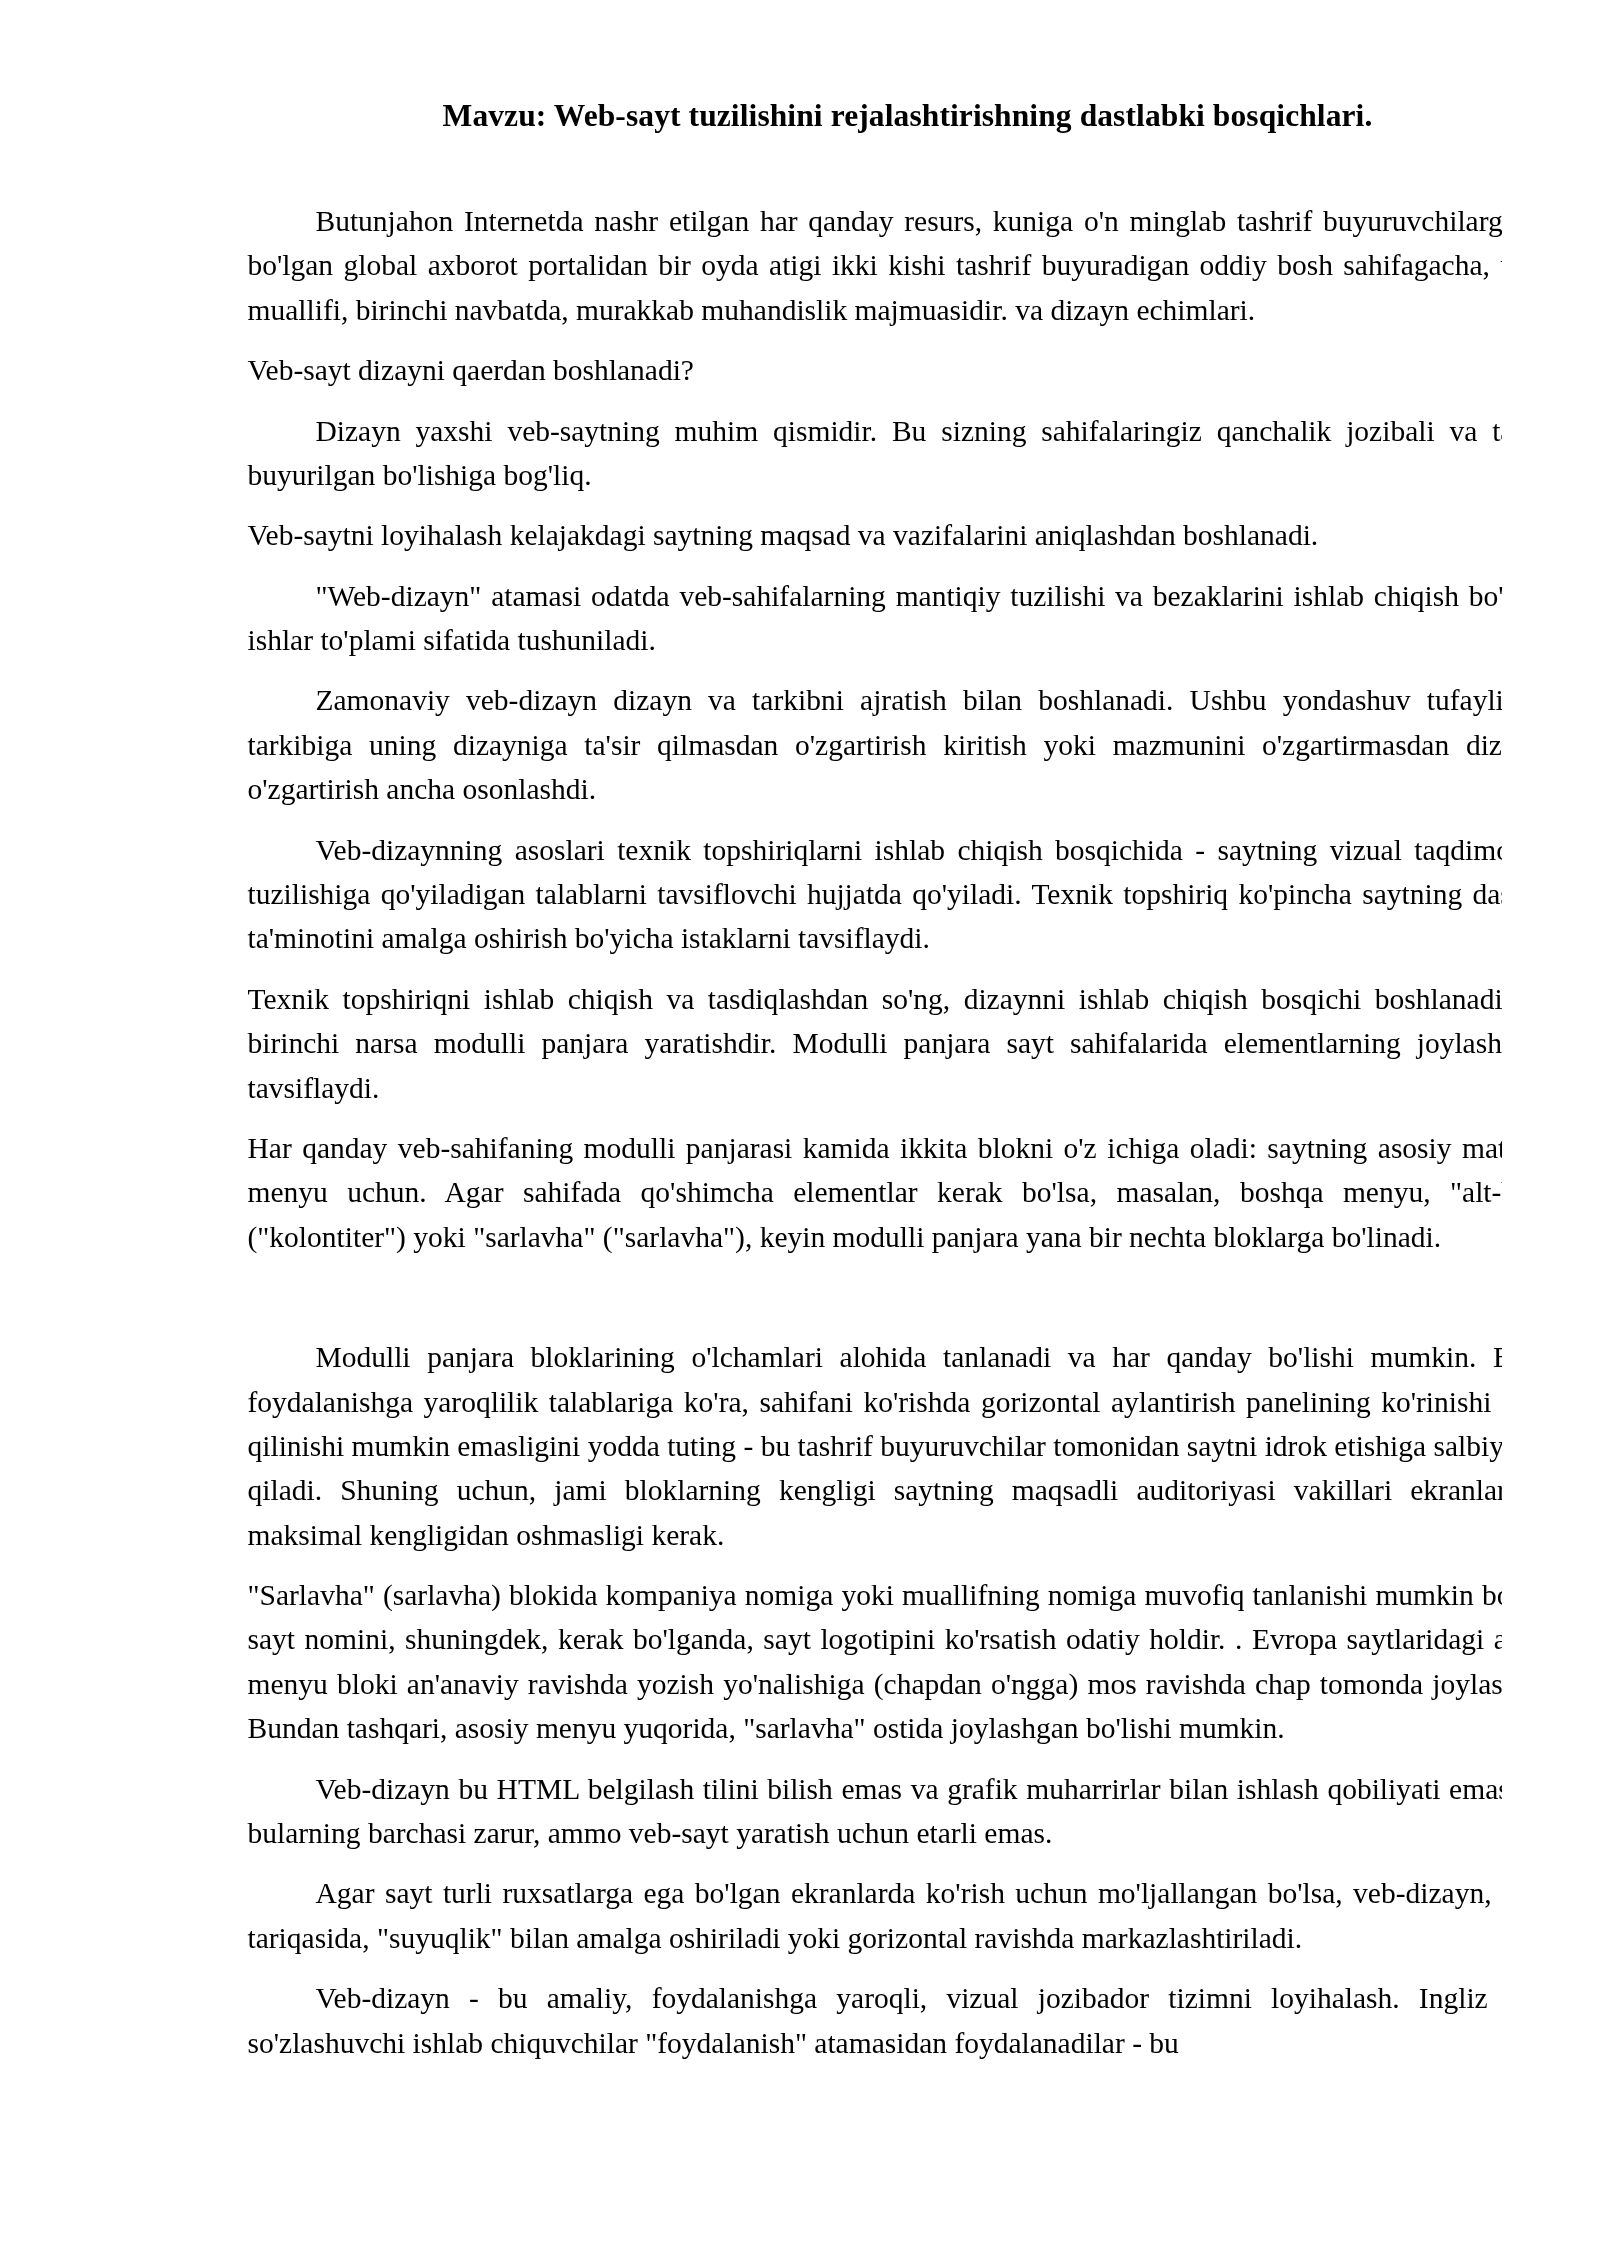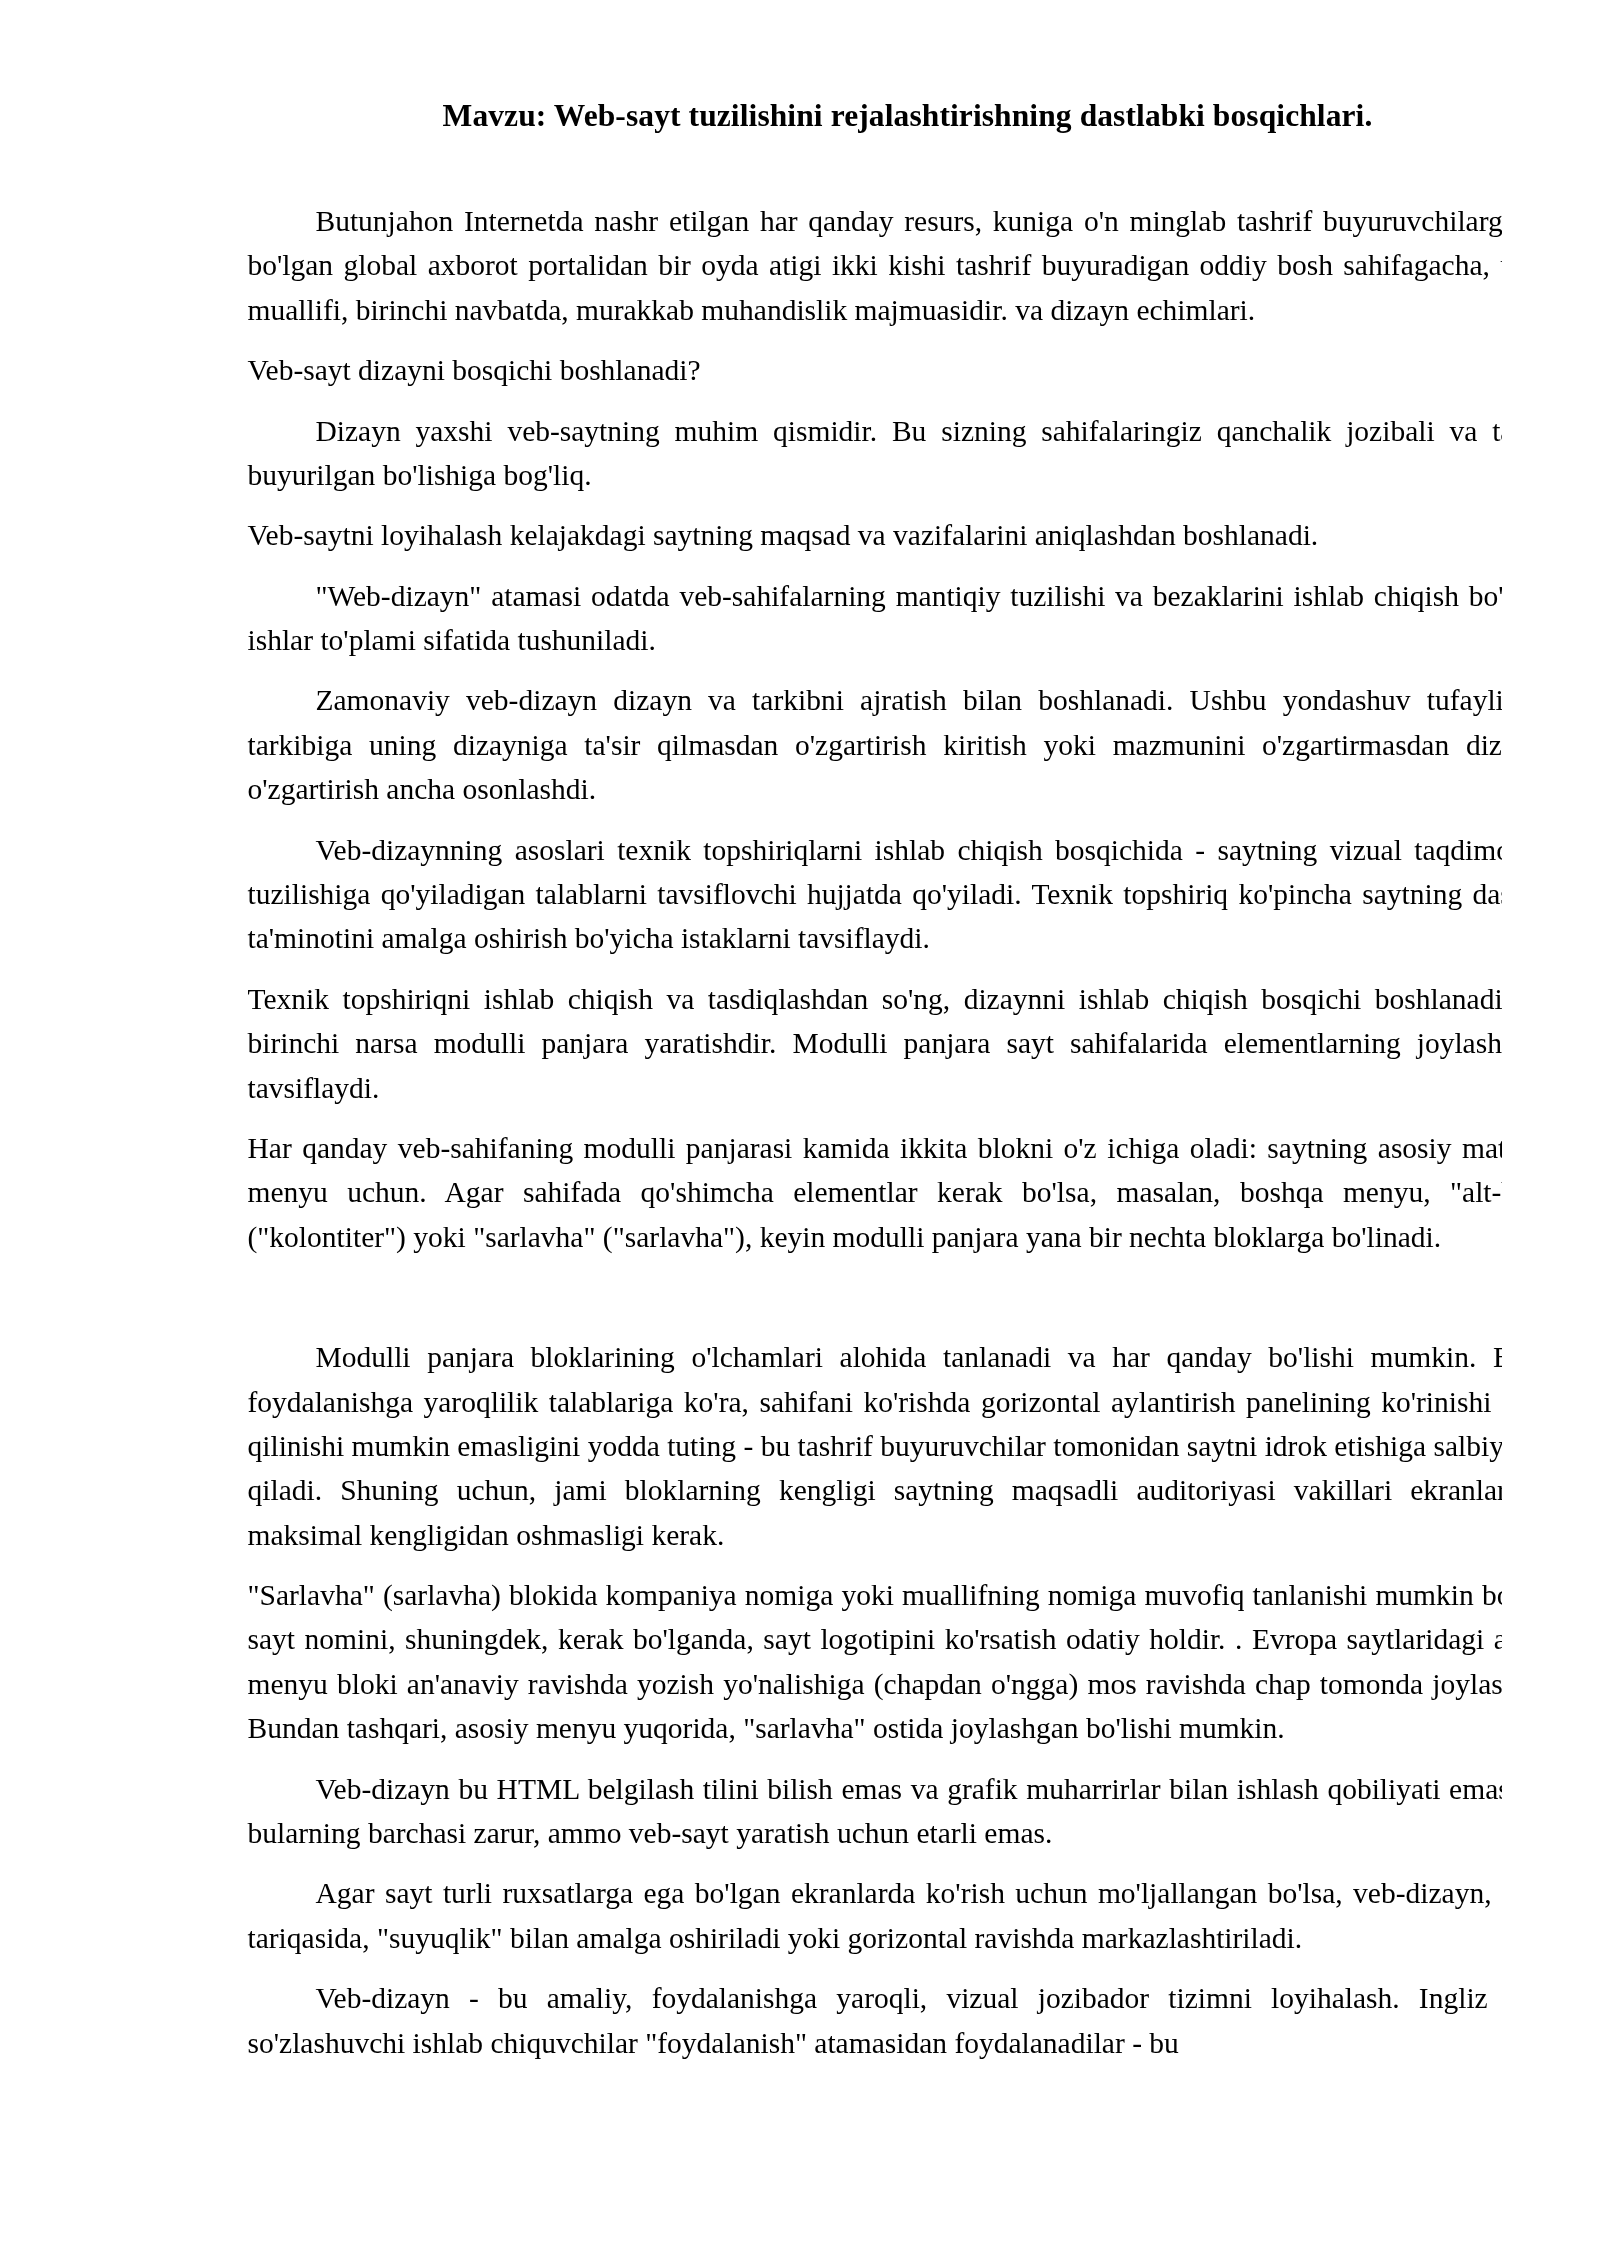--- a/index.html
+++ b/index.html
@@ -60,21 +60,21 @@
 <body>
 
 <div class="page">
   <div class="content">
 
     <h1 class="doc-title">Mavzu:  Web-sayt tuzilishini rejalashtirishning dastlabki bosqichlari.</h1>
 
     <div class="spacer-after-title"></div>
 
     <p class="para indent">Butunjahon Internetda nashr etilgan har qanday resurs, kuniga o'n minglab tashrif buyuruvchilarga ega bo'lgan global axborot portalidan bir oyda atigi ikki kishi tashrif buyuradigan oddiy bosh sahifagacha, uning muallifi, birinchi navbatda, murakkab muhandislik majmuasidir. va dizayn echimlari.</p>
-    <p class="para noindent">Veb-sayt dizayni bosqichi boshlanadi?</p>
+    <p class="para noindent">Veb-sayt dizayni qaerdan boshlanadi?</p>
     <p class="para indent">Dizayn yaxshi veb-saytning muhim qismidir. Bu sizning sahifalaringiz qanchalik jozibali va tashrif buyurilgan bo'lishiga bog'liq.</p>
     <p class="para noindent">Veb-saytni loyihalash kelajakdagi saytning maqsad va vazifalarini aniqlashdan boshlanadi.</p>
     <p class="para indent">"Web-dizayn" atamasi odatda veb-sahifalarning mantiqiy tuzilishi va bezaklarini ishlab chiqish bo'yicha ishlar to'plami sifatida tushuniladi.</p>
     <p class="para indent">Zamonaviy veb-dizayn dizayn va tarkibni ajratish bilan boshlanadi. Ushbu yondashuv tufayli sayt tarkibiga uning dizayniga ta'sir qilmasdan o'zgartirish kiritish yoki mazmunini o'zgartirmasdan dizaynni o'zgartirish ancha osonlashdi.</p>
     <p class="para indent">Veb-dizaynning asoslari texnik topshiriqlarni ishlab chiqish bosqichida - saytning vizual taqdimoti va tuzilishiga qo'yiladigan talablarni tavsiflovchi hujjatda qo'yiladi. Texnik topshiriq ko'pincha saytning dasturiy ta'minotini amalga oshirish bo'yicha istaklarni tavsiflaydi.</p>
     <p class="para noindent">Texnik topshiriqni ishlab chiqish va tasdiqlashdan so'ng, dizaynni ishlab chiqish bosqichi boshlanadi . Va birinchi narsa modulli panjara yaratishdir. Modulli panjara sayt sahifalarida elementlarning joylashishini tavsiflaydi.</p>
     <p class="para noindent">Har qanday veb-sahifaning modulli panjarasi kamida ikkita blokni o'z ichiga oladi: saytning asosiy matni va menyu uchun. Agar sahifada qo'shimcha elementlar kerak bo'lsa, masalan, boshqa menyu, "alt-bilgi" ("kolontiter") yoki "sarlavha" ("sarlavha"), keyin modulli panjara yana bir nechta bloklarga bo'linadi.</p>
 
     <div class="blank-line"></div>
 

